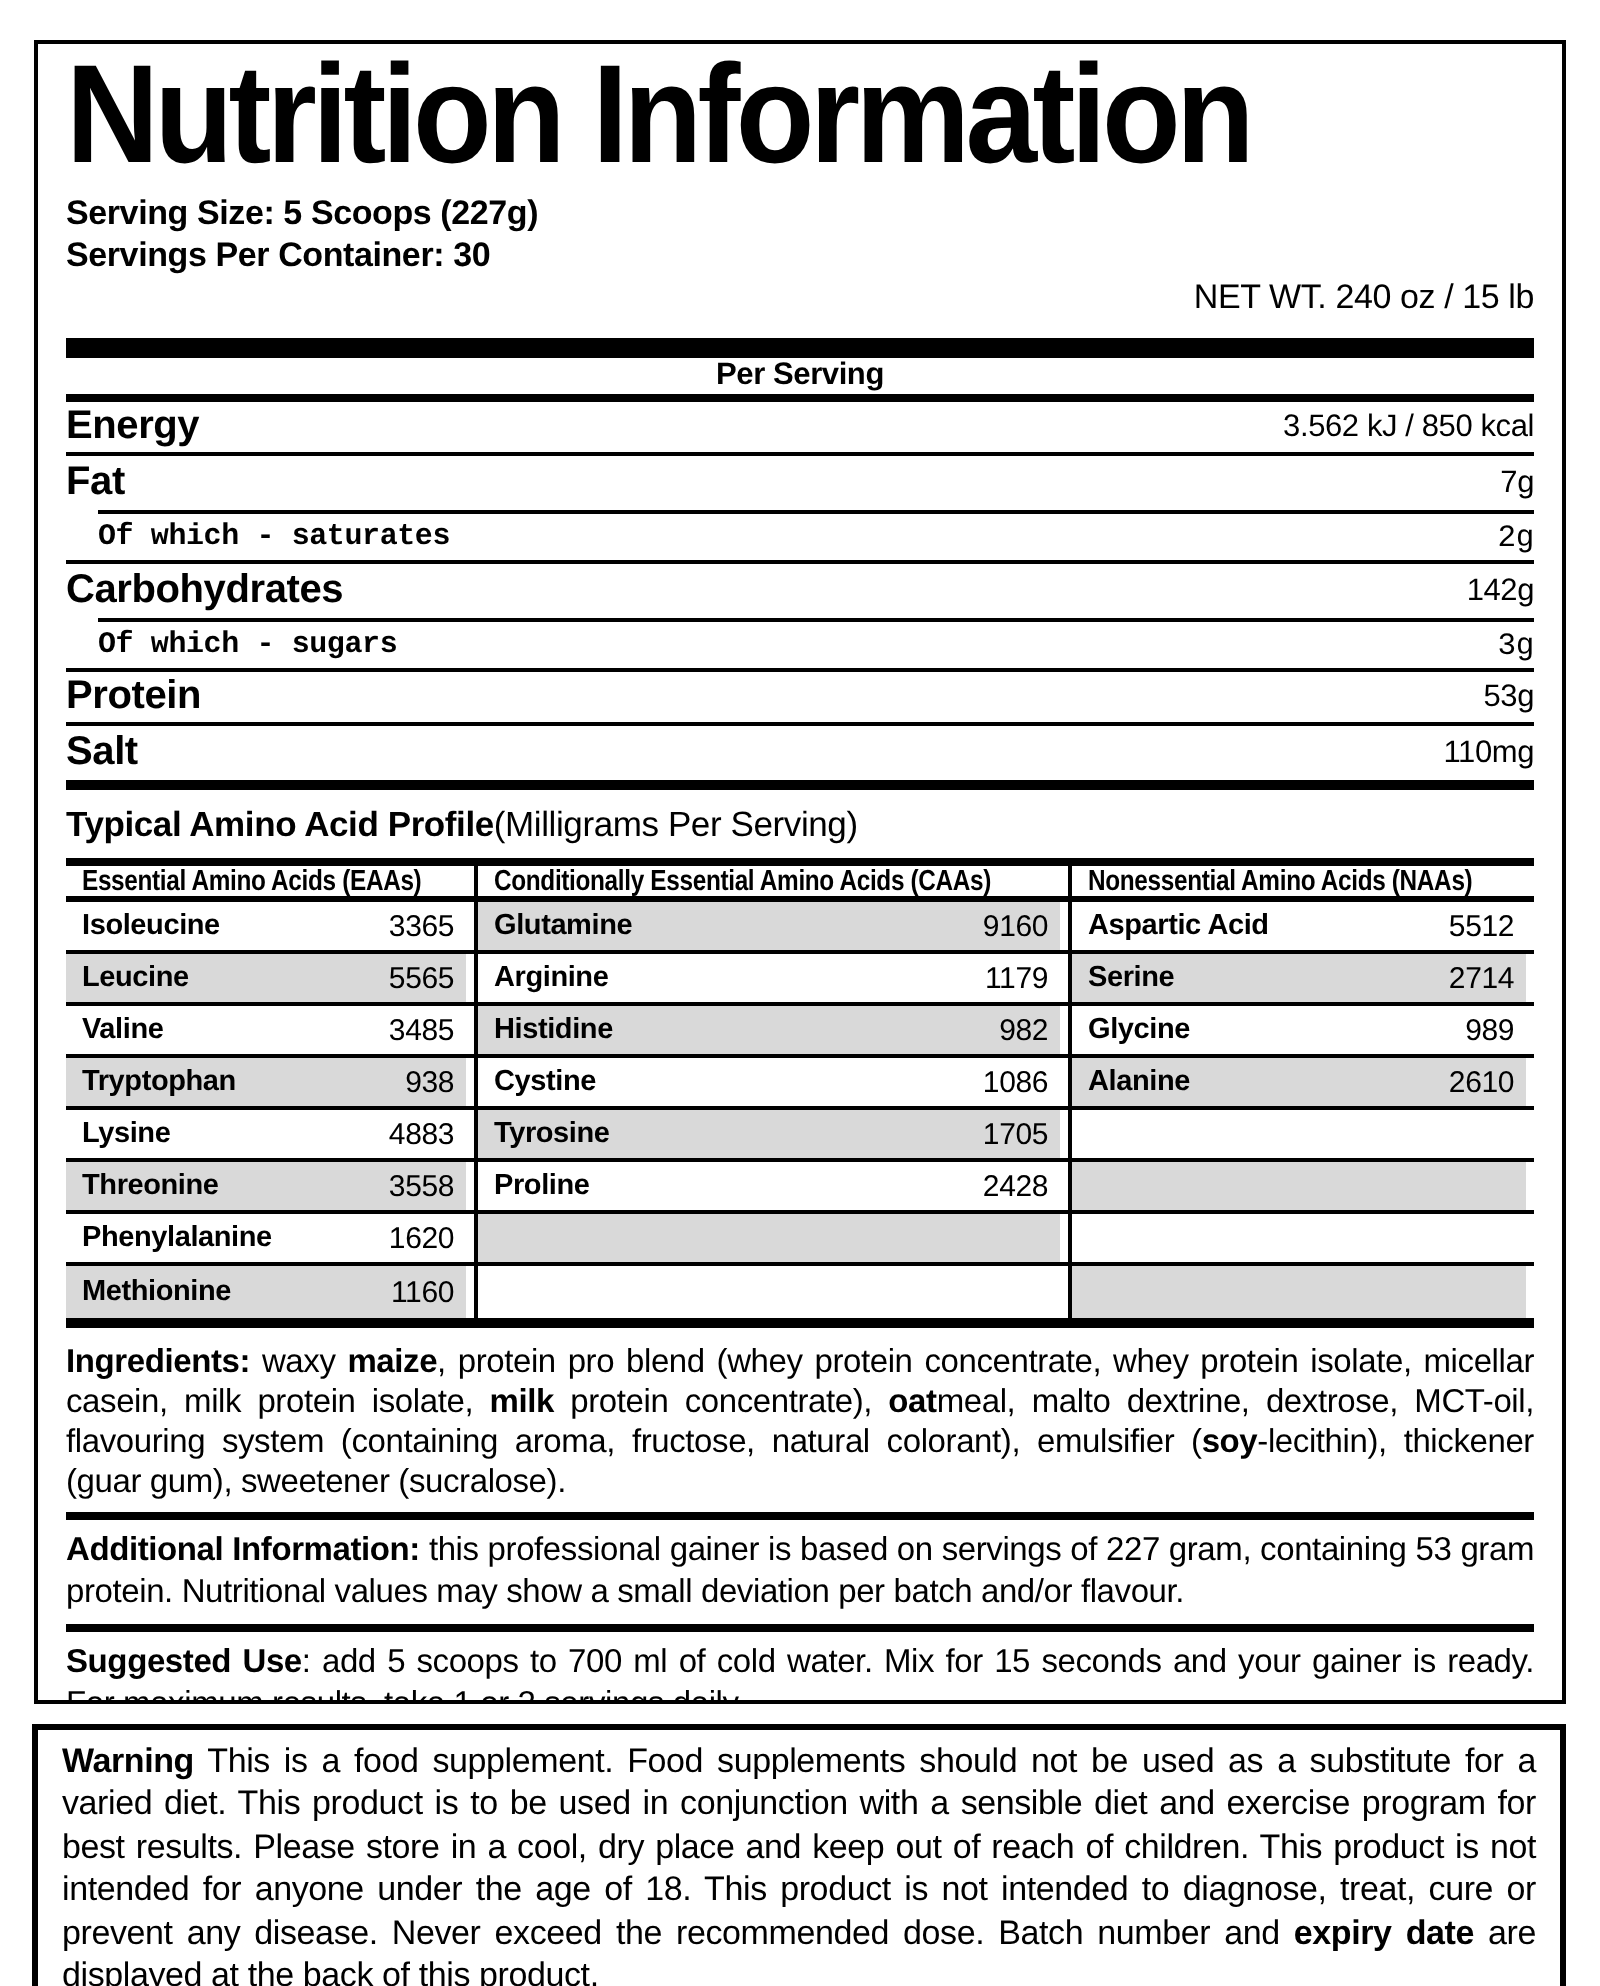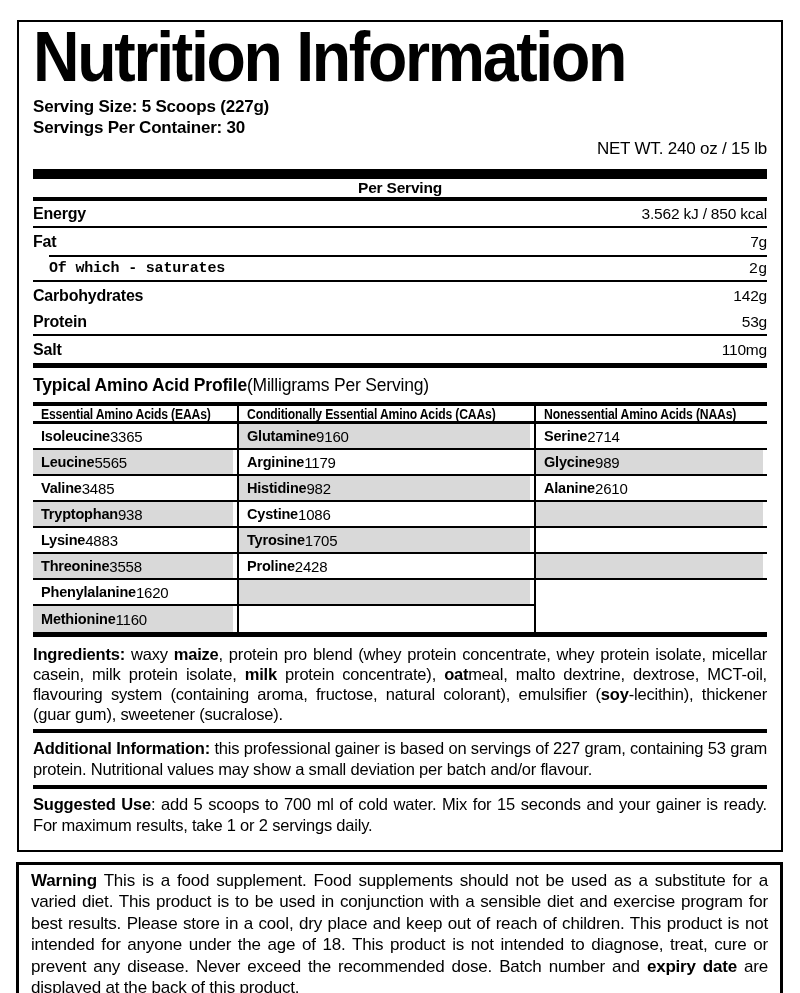--- a/index.html
+++ b/index.html
@@ -24,41 +24,41 @@
 
   .bar10 { height: 10px; background: var(--ink, #000); margin-top: 10px; }
   .bar4  { height: 4px;  background: var(--ink, #000); }
   .bar5  { height: 5px;  background: var(--ink, #000); }
 
   .per-serving-row { height: 18px; display: flex; justify-content: center; align-items: center;
     font-weight: bold; font-size: 15.5px; }
 
   .nrow { height: 27px; display: flex; justify-content: space-between; align-items: center;
     border-bottom: 2px solid var(--ink, #000); font-size: 15.5px; }
-  .nrow .lbl { font-weight: bold; font-size: 16px; }
+  .nrow .lbl { font-weight: bold; font-size: 20px; }
   .nrow.nb { border-bottom: none; }
   .nrow.sub { display: block; font-family: Liberation Mono, monospace; }
   .nrow.sub .inner { margin-left: 16px; border-top: 2px solid var(--ink, #000); height: 25px;
     display: flex; justify-content: space-between; align-items: center; }
   .nrow.sub .lbl { font-size: 15px; }
 
   .amino-heading { height: 26px; margin: 4px 0; display: flex; align-items: center; font-size: 17.5px; }
   .amino-heading .bold { font-weight: bold; }
 
   .amino-table { border-top: 4px solid var(--ink, #000); border-bottom: 5px solid var(--ink, #000);
     display: grid; grid-template-columns: 206px 297px 231px; }
   .amino-col.c1, .amino-col.c2 { border-right: 2px solid var(--ink, #000); }
   .amino-header { height: 18px; border-bottom: 3px solid var(--ink, #000);
     display: flex; align-items: flex-start; padding-left: 8px; overflow: hidden; }
   .amino-header span { font-weight: bold; font-size: 14.5px; white-space: nowrap;
     transform: scaleX(0.84); transform-origin: left center; }
   .arow { height: 26px; border-bottom: 2px solid var(--ink, #000); }
   .arow:last-child { border-bottom: none; }
   .arow .fill { height: 100%; margin-right: 4px; padding: 0 6px 0 8px;
-    display: flex; justify-content: flex-start; align-items: center; }
+    display: flex; justify-content: space-between; align-items: center; }
   .arow .nm { font-weight: bold; font-size: 14.5px; }
   .arow .val { font-size: 15px; }
   .shade-odd  .arow:nth-child(odd)  .fill { background: var(--shade, #d9d9d9); }
   .shade-even .arow:nth-child(even) .fill { background: var(--shade, #d9d9d9); }
 
   .para { font-size: 16.5px; line-height: 20px; text-align: justify; margin: 7px 0 5px; }
   .para .bold { font-weight: bold; }
   .para.tight { line-height: 21px; margin: 5px 0; }
 
   .warning-box { width: 767px; margin: 10px 0 0 16px; border: 3px solid var(--ink, #000);
@@ -100,20 +100,26 @@
   <div class="nrow sub">
     <div class="inner">
       <span class="lbl">Of which - saturates</span>
       <span class="val">2g</span>
     </div>
   </div>
   <div class="nrow nb">
     <span class="lbl">Carbohydrates</span>
     <span class="val">142g</span>
   </div>
+  <div class="nrow sub">
+    <div class="inner">
+      <span class="lbl">Of which - sugars</span>
+      <span class="val">3g</span>
+    </div>
+  </div>
   <div class="nrow">
     <span class="lbl">Protein</span>
     <span class="val">53g</span>
   </div>
   <div class="nrow nb">
     <span class="lbl">Salt</span>
     <span class="val">110mg</span>
   </div>
 
   <div class="bar5"></div>
@@ -232,20 +238,26 @@
           </div>
         </div>
     </div>
 
     <div class="amino-col c3 shade-odd">
       <div class="amino-header">
           <span>Nonessential Amino Acids (NAAs)</span>
         </div>
       <div class="arow">
           <div class="fill">
+            <span class="nm">Aspartic Acid</span>
+            <span class="val">5512</span>
+          </div>
+        </div>
+      <div class="arow">
+          <div class="fill">
             <span class="nm">Serine</span>
             <span class="val">2714</span>
           </div>
         </div>
       <div class="arow">
           <div class="fill">
             <span class="nm">Glycine</span>
             <span class="val">989</span>
           </div>
         </div>

